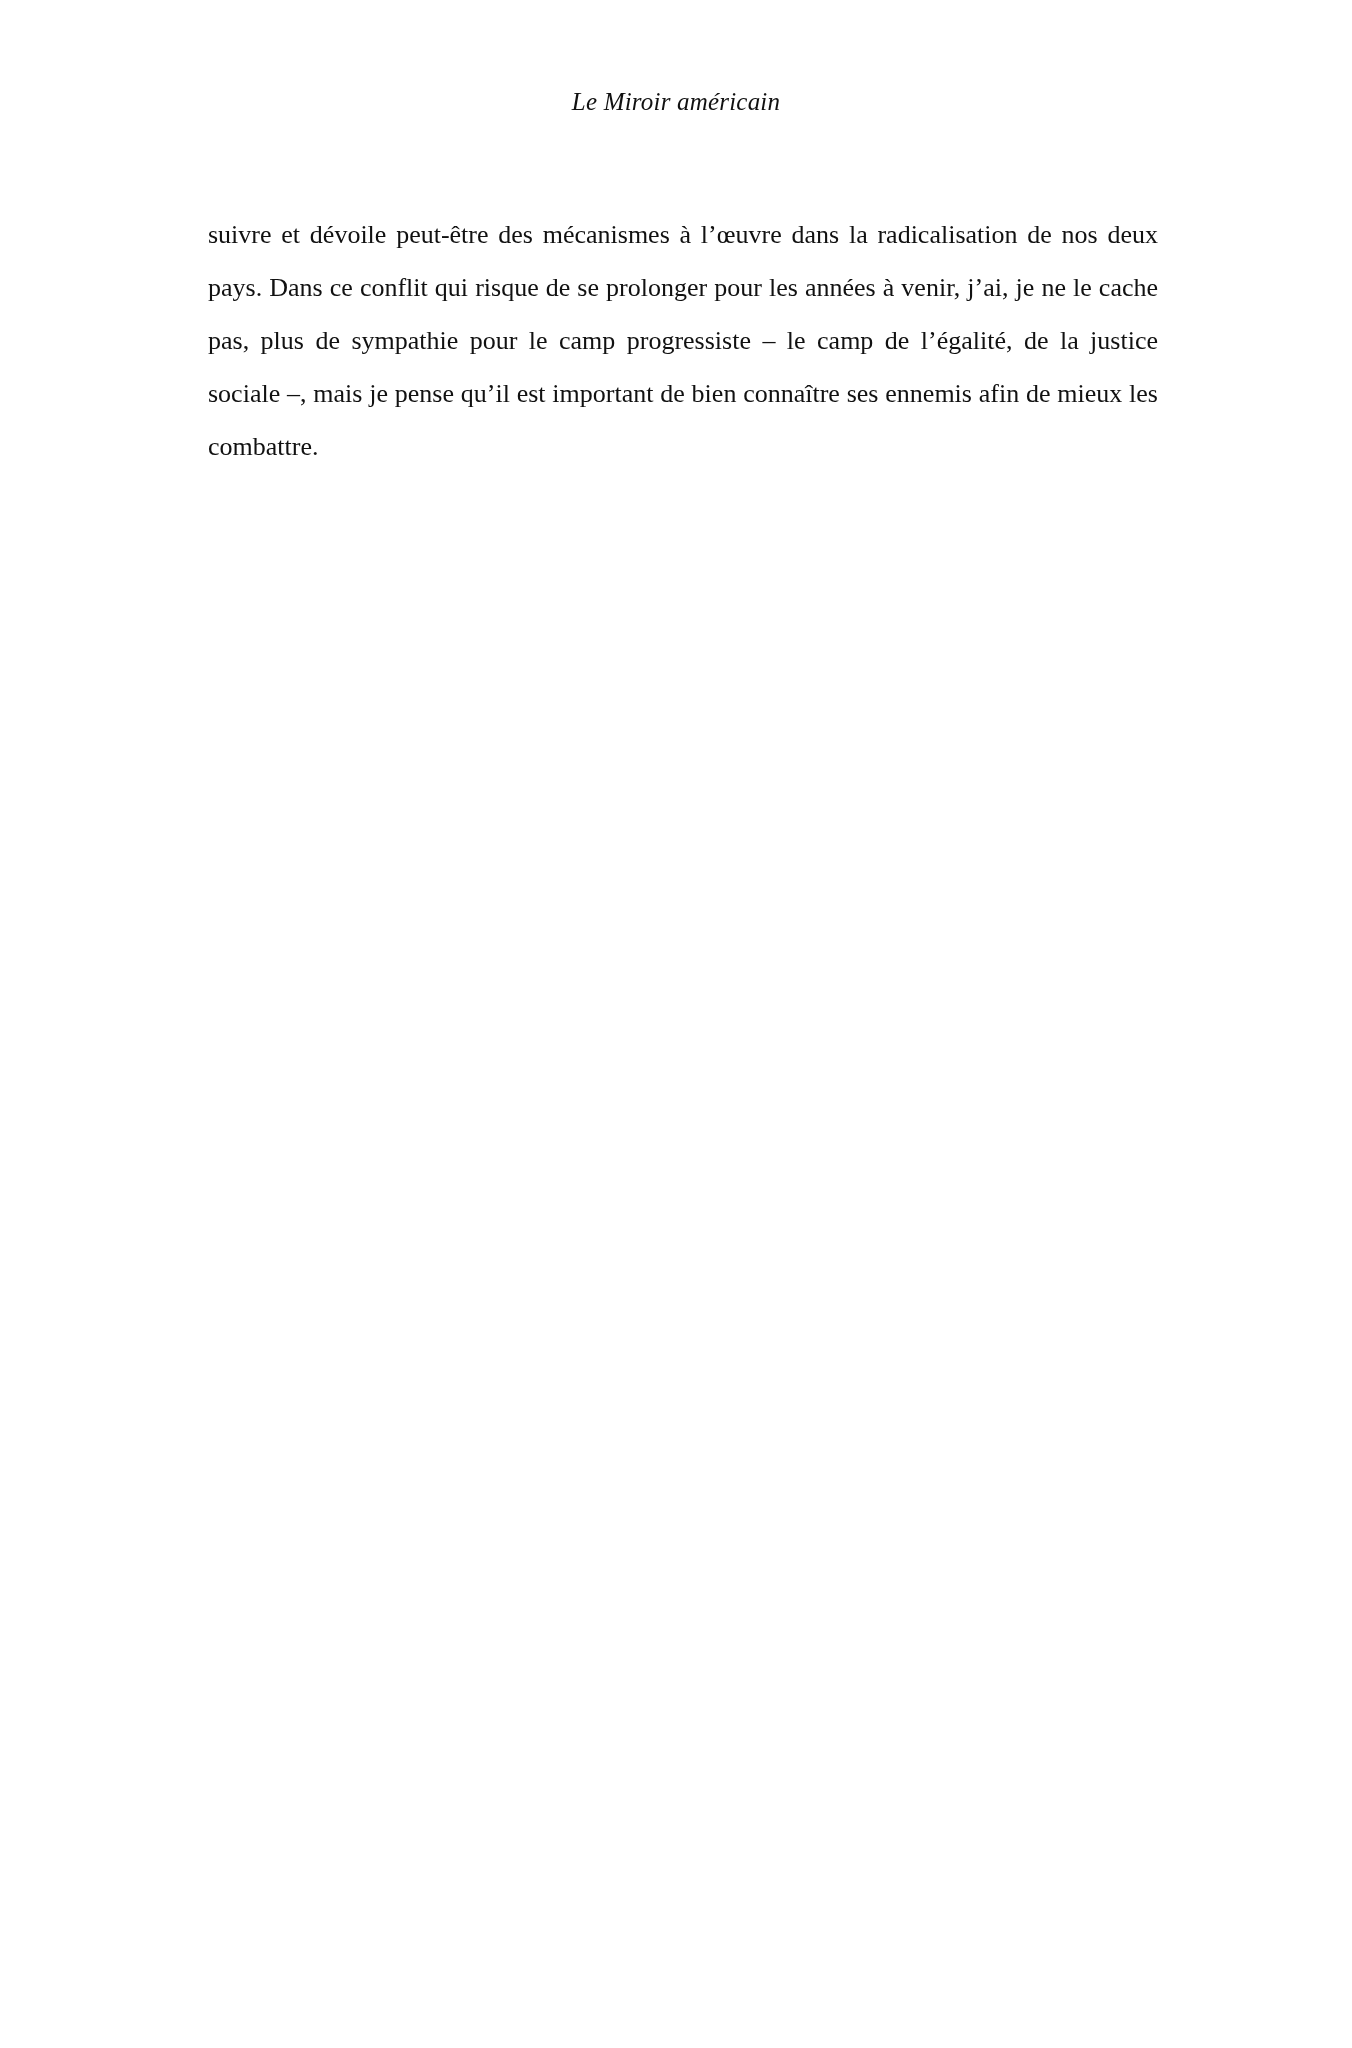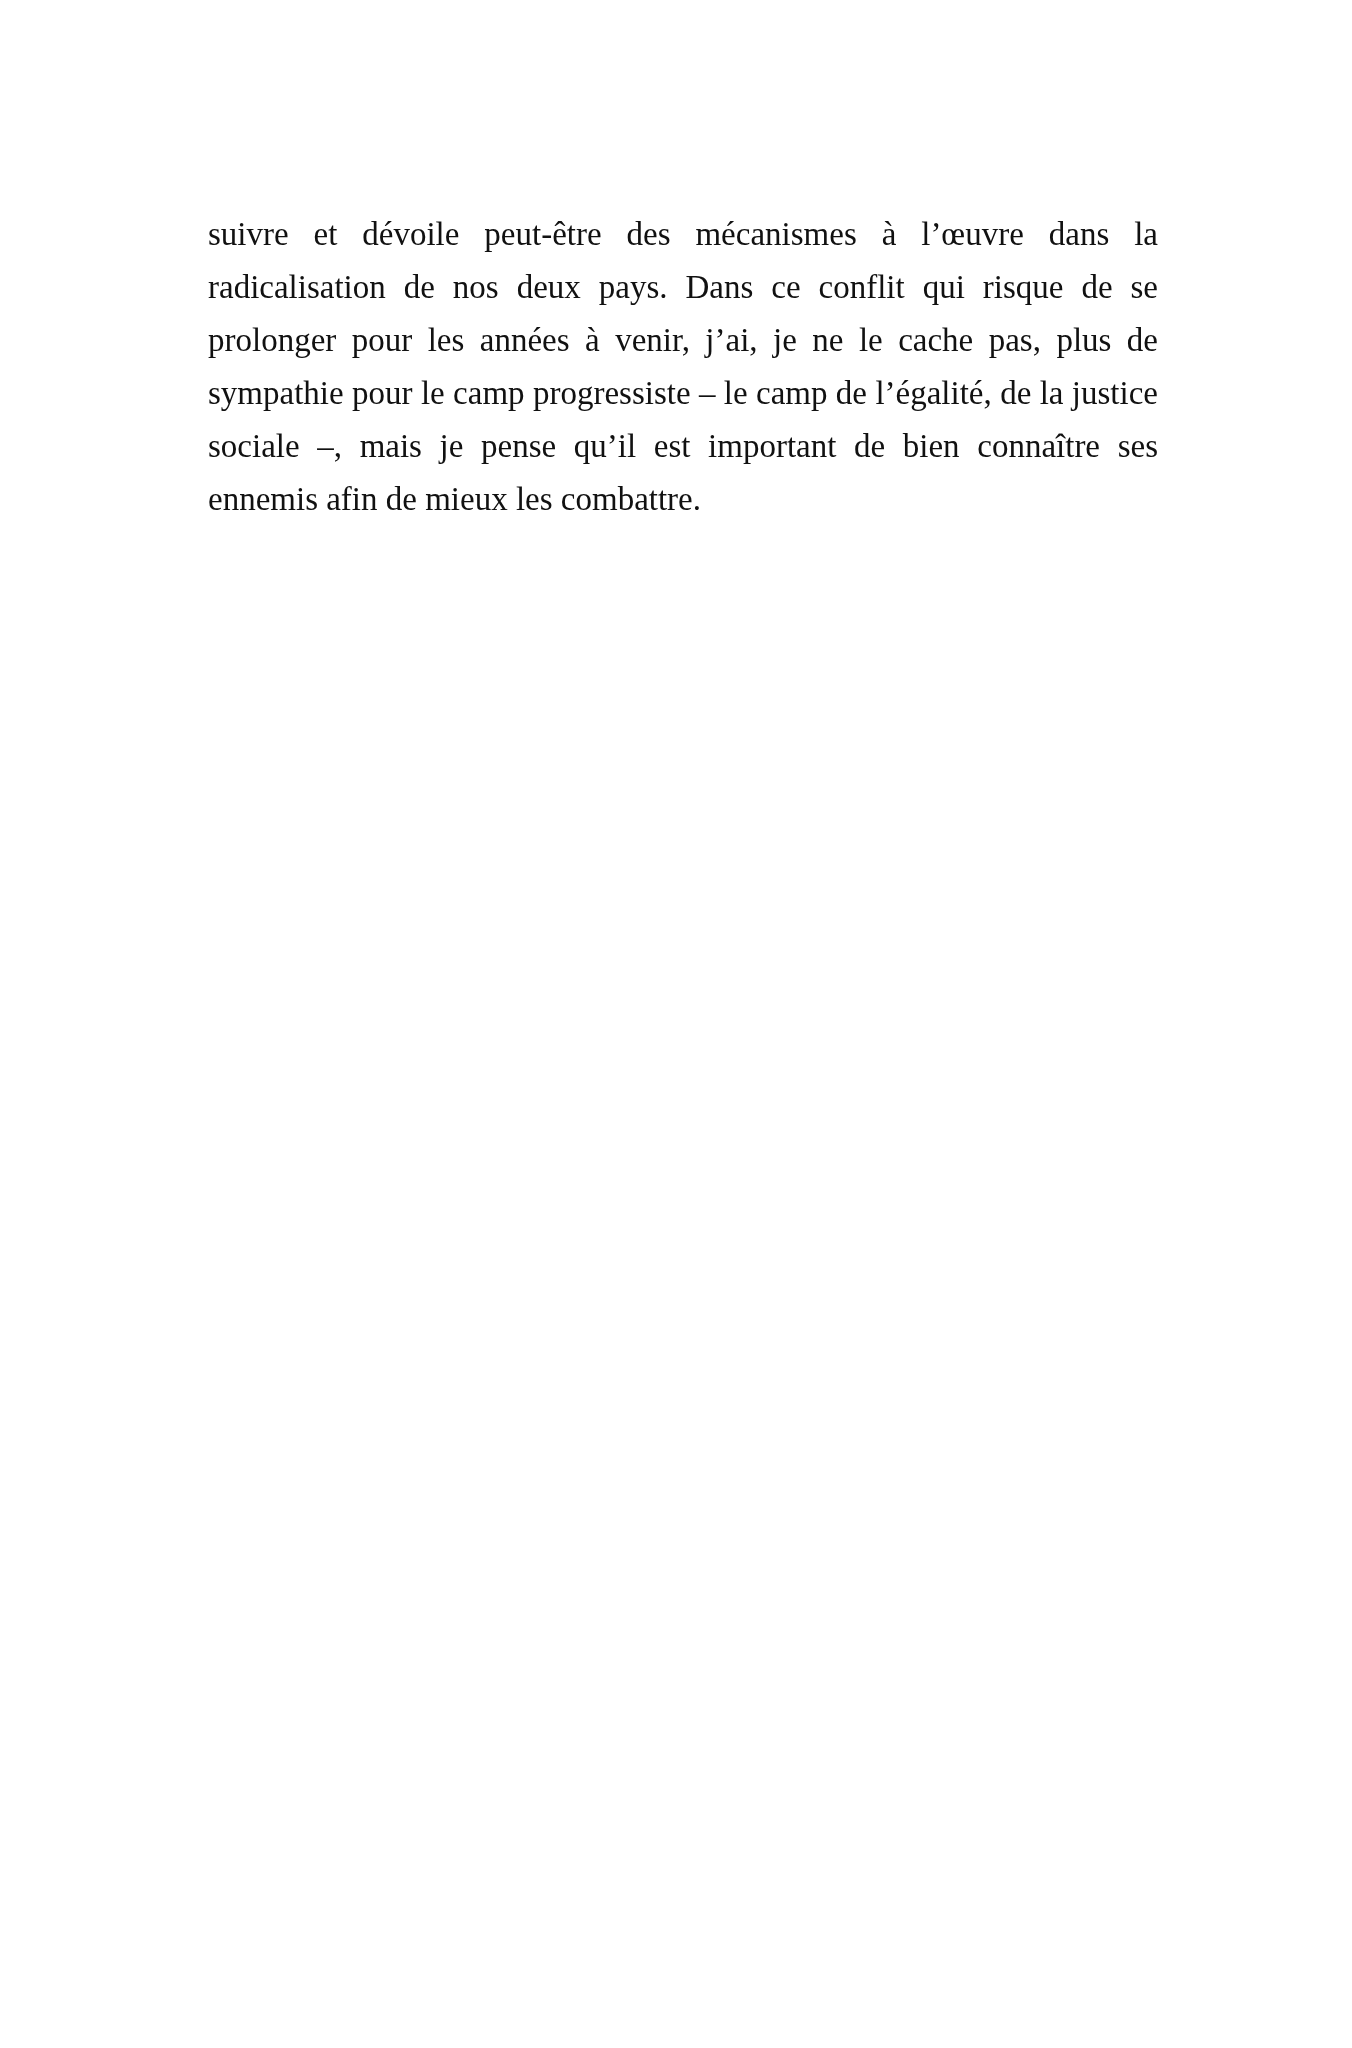--- a/index.html
+++ b/index.html
@@ -29,31 +29,32 @@
     color: #111111;
   }
   .body-block {
     position: absolute;
     top: 208px;
     left: 208px;
     width: 950px;
   }
   .body-paragraph {
     margin: 0;
-    font-size: 33px;
+    font-size: 26px;
     line-height: 53px;
     text-align: justify;
     text-justify: inter-word;
     color: #111111;
     hyphens: none;
   }
 </style>
 </head>
 <body>
 
 <div class="page">
 
+  <div class="running-head">Le Miroir américain</div>
 
   <div class="body-block">
     <p class="body-paragraph">suivre et dévoile peut-être des mécanismes à l’œuvre dans la radicalisation de nos deux pays. Dans ce conflit qui risque de se prolonger pour les années à venir, j’ai, je ne le cache pas, plus de sympathie pour le camp progressiste – le camp de l’égalité, de la justice sociale –, mais je pense qu’il est important de bien connaître ses ennemis afin de mieux les combattre.</p>
   </div>
 
 </div>
 
 </body></html>

